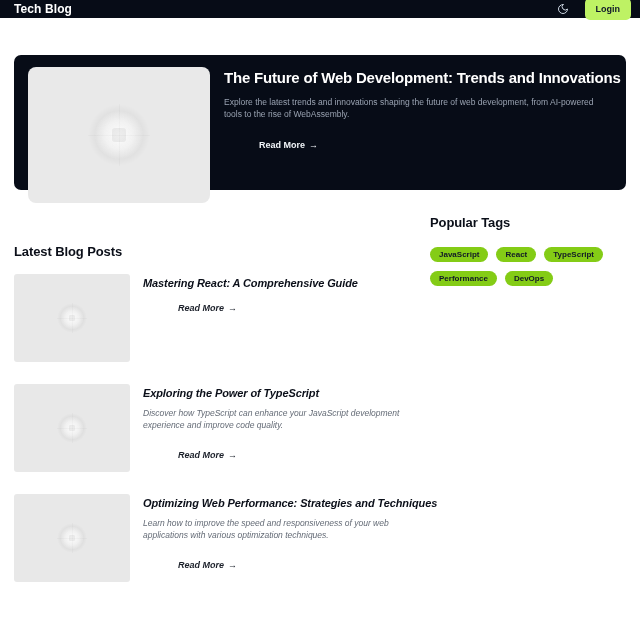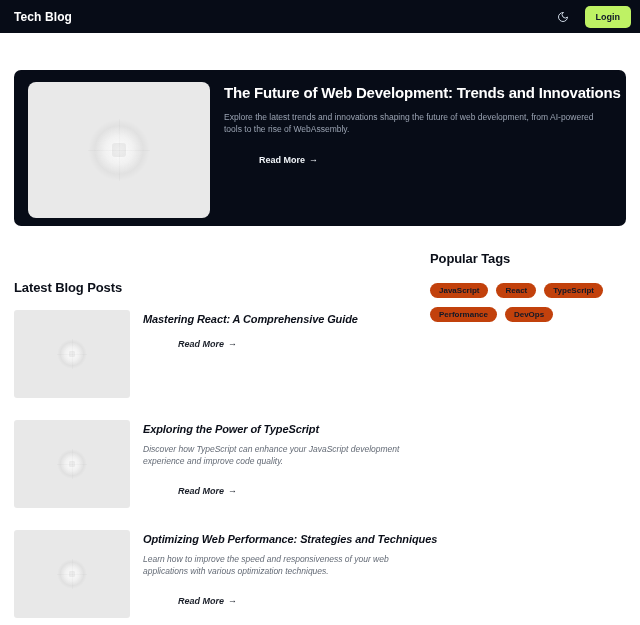--- a/index.html
+++ b/index.html
@@ -8,21 +8,21 @@
     width: 640px;
     height: 625px;
     background: #ffffff;
     font-family: "Liberation Sans", "DejaVu Sans", sans-serif;
     color: #0b0f19;
     overflow: hidden;
   }
 
   
   .site-header {
-    height: 33px;
+    height: 18px;
     background: #070c17;
     display: flex;
     align-items: center;
     justify-content: space-between;
     padding: 0 9px 0 14px;
   }
   .brand {
     color: #ffffff;
     font-size: 12px;
     font-weight: 700;
@@ -52,21 +52,21 @@
   }
 
   
   .hero {
     margin: 37px 14px 0 14px;
     background: #070c17;
     border-radius: 7px;
     padding: 12px 14px;
     display: flex;
     gap: 14px;
-    height: 156px;
+    height: 135px;
   }
   .ph {
     background: #e9e9e9;
     position: relative;
     overflow: hidden;
     flex-shrink: 0;
   }
   .hero .ph { width: 182px; height: 136px; border-radius: 8px; }
   .ph-mark {
     position: absolute; top: 50%; left: 50%;
@@ -96,21 +96,21 @@
   }
   .hero-desc {
     color: #9aa3b2;
     font-size: 8.5px;
     line-height: 1.45;
     max-width: 402px;
     margin-bottom: 13px;
   }
   .read-more {
     display: inline-flex;
-    align-items: flex-start;
+    align-items: flex-end;
     gap: 4px;
     font-size: 9px;
     font-weight: 600;
     text-decoration: none;
     cursor: pointer;
     padding-left: 35px;
   }
   .hero .read-more { color: #f1f5f9; }
   .arrow { font-size: 9px; line-height: 1; }
 
@@ -161,21 +161,21 @@
   }
   .post-card .read-more { color: #1a1f29; }
 
   .tag-list {
     display: flex;
     flex-wrap: wrap;
     gap: 8px;
     row-gap: 9px;
   }
   .tag-pill {
-    background: #c2410c;
+    background: #84cc16;
     color: #111827;
     font-size: 8px;
     font-weight: 600;
     padding: 3px 9px;
     border-radius: 999px;
     cursor: pointer;
     white-space: nowrap;
   }
 </style>
 </head>

